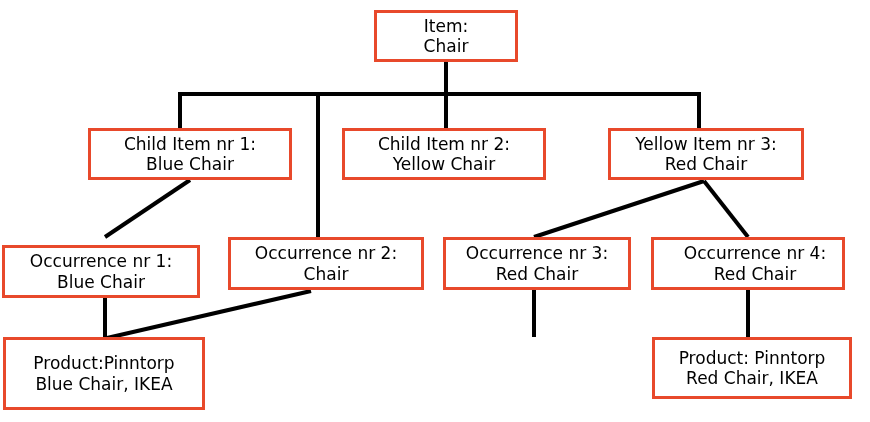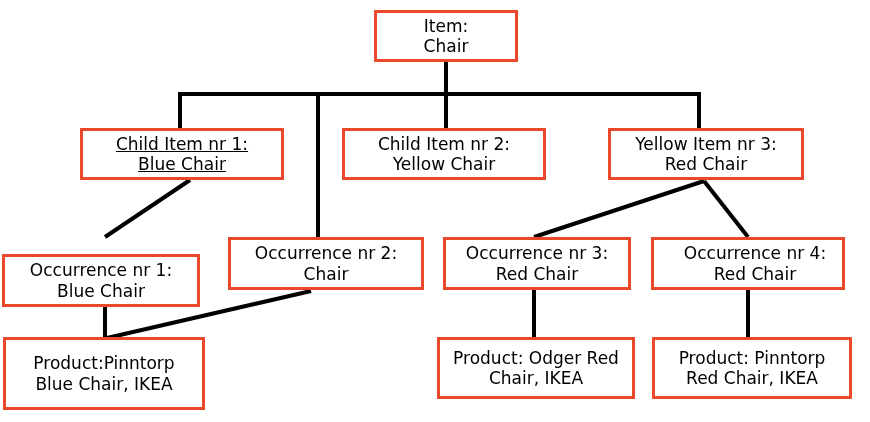--- a/index.html
+++ b/index.html
@@ -42,25 +42,25 @@
   }
   .node-label {
     display: block;
     width: 100%;
     text-align: center;
     white-space: pre-line;
   }
   
   #node-root { left: 374px; top: 10px; width: 144px; height: 52px; }
   
-  #node-child-1 { left: 80px;  top: 128px; width: 204px; height: 52px; text-decoration: underline; }
+  #node-child-1 { left: 88px;  top: 128px; width: 204px; height: 52px; }
   #node-child-2 { left: 342px; top: 128px; width: 204px; height: 52px; }
   #node-child-3 { left: 608px; top: 128px; width: 196px; height: 52px; }
   
-  #node-occ-1 { left: 2px;   top: 254px; width: 198px; height: 53px; }
+  #node-occ-1 { left: 2px;   top: 245px; width: 198px; height: 53px; }
   #node-occ-2 { left: 228px; top: 237px; width: 196px; height: 53px; }
   #node-occ-3 { left: 443px; top: 237px; width: 188px; height: 53px; }
   #node-occ-4 { left: 651px; top: 237px; width: 194px; height: 53px; padding-left: 14px; }
   
   #node-product-1 { left: 3px;   top: 337px; width: 202px; height: 73px; }
   #node-product-2 { left: 437px; top: 337px; width: 198px; height: 62px; }
   #node-product-3 { left: 652px; top: 337px; width: 200px; height: 62px; }
 </style>
 </head>
 <body>
@@ -134,23 +134,19 @@
   <div class="node-box" id="node-occ-4">
     <span class="node-label">Occurrence nr 4:
 Red Chair</span>
   </div>
 
   <div class="node-box" id="node-product-1">
     <span class="node-label">Product:Pinntorp
 Blue Chair, IKEA</span>
   </div>
 
-  <div class="node-box" id="node-product-2">
-    <span class="node-label">Product: Odger Red
-Chair, IKEA</span>
-  </div>
 
   <div class="node-box" id="node-product-3">
     <span class="node-label">Product: Pinntorp
 Red Chair, IKEA</span>
   </div>
 
 </div>
 
 </body></html>

